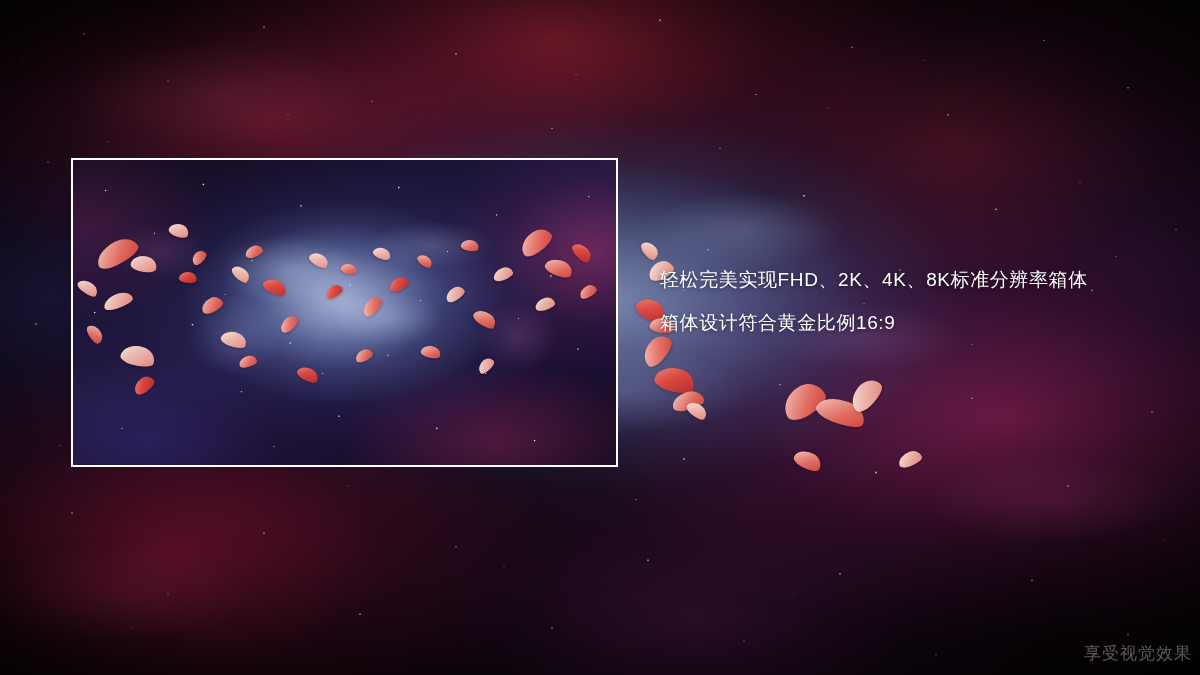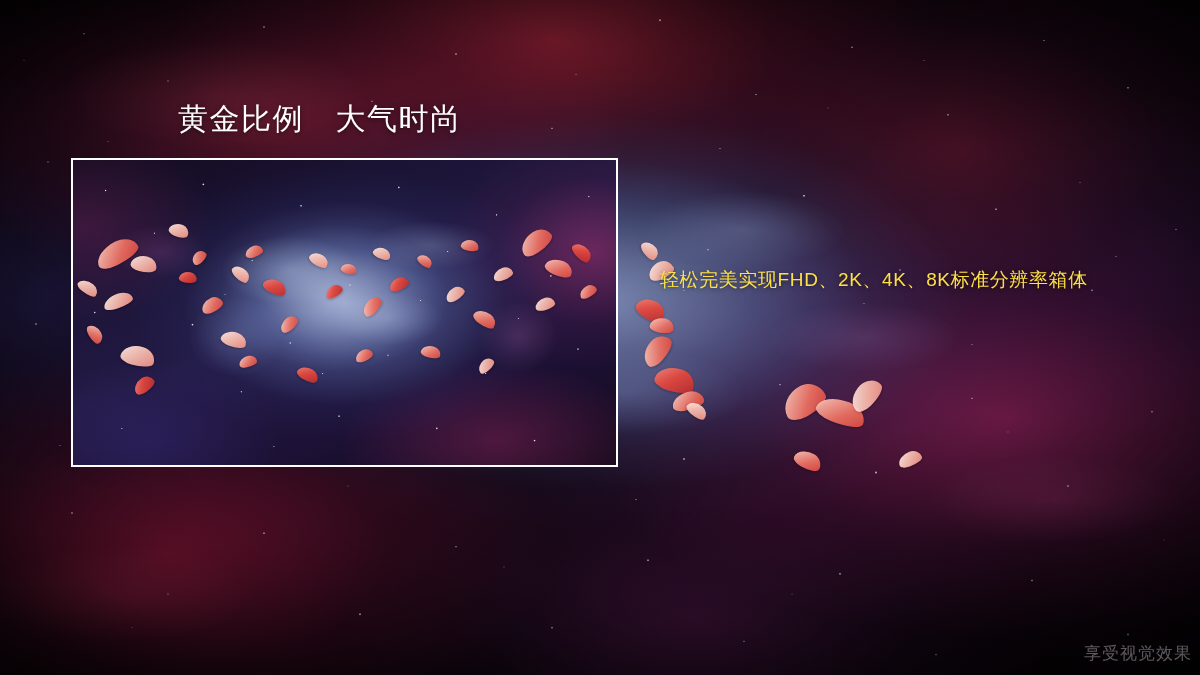--- a/index.html
+++ b/index.html
@@ -256,21 +256,21 @@
   
   .body-text {
     position: absolute;
     left: 660px;
     top: 258px;
     width: 520px;
   }
   .body-line {
     font-size: 19px;
     line-height: 43px;
-    color: #fde047;
+    color: #ffffff;
     letter-spacing: 0.6px;
     white-space: nowrap;
     text-shadow: 0 1px 4px rgba(0,0,0,0.5);
   }
 
   
   .watermark {
     position: absolute;
     right: 8px;
     bottom: 10px;
@@ -300,21 +300,20 @@
       <div class="petal" style="left: 672px; top: 392px; width: 32px; height: 18px; transform: rotate(-12deg);"></div>
       <div class="petal pale" style="left: 686px; top: 404px; width: 22px; height: 13px; transform: rotate(40deg);"></div>
       <div class="petal" style="left: 782px; top: 386px; width: 44px; height: 30px; transform: rotate(-28deg);"></div>
       <div class="petal" style="left: 816px; top: 400px; width: 50px; height: 24px; transform: rotate(22deg);"></div>
       <div class="petal pale" style="left: 848px; top: 384px; width: 36px; height: 22px; transform: rotate(-44deg);"></div>
       <div class="petal" style="left: 794px; top: 452px; width: 28px; height: 17px; transform: rotate(30deg);"></div>
       <div class="petal pale" style="left: 898px; top: 452px; width: 24px; height: 14px; transform: rotate(-20deg);"></div>
       <div class="petal pale" style="left: 640px; top: 244px; width: 20px; height: 13px; transform: rotate(55deg);"></div>
     </div>
 
-  <div class="title">黄金比例　大气时尚</div>
 
   <div class="panel">
     <div class="panel-inner"></div>
     <div class="panel-wisps"></div>
     <div class="panel-stars"></div>
     <div id="inner-petals">
         <div class="petal" style="left: 22px; top: 82px; width: 44px; height: 22px; transform: rotate(-26deg);"></div>
         <div class="petal pale" style="left: 58px; top: 96px; width: 26px; height: 16px; transform: rotate(14deg);"></div>
         <div class="petal pale" style="left: 4px; top: 122px; width: 22px; height: 12px; transform: rotate(38deg);"></div>
         <div class="petal pale" style="left: 30px; top: 134px; width: 30px; height: 14px; transform: rotate(-18deg);"></div>
@@ -349,17 +348,18 @@
         <div class="petal" style="left: 506px; top: 126px; width: 18px; height: 11px; transform: rotate(-26deg);"></div>
         <div class="petal deep" style="left: 224px; top: 208px; width: 22px; height: 13px; transform: rotate(30deg);"></div>
         <div class="petal" style="left: 282px; top: 190px; width: 18px; height: 11px; transform: rotate(-22deg);"></div>
         <div class="petal" style="left: 348px; top: 186px; width: 20px; height: 12px; transform: rotate(16deg);"></div>
         <div class="petal pale" style="left: 404px; top: 200px; width: 18px; height: 11px; transform: rotate(-40deg);"></div>
       </div>
   </div>
 
   <div class="body-text">
     <div class="body-line">轻松完美实现FHD、2K、4K、8K标准分辨率箱体</div>
+    <div class="body-line">箱体设计符合黄金比例16:9</div>
   </div>
 
   <div class="watermark">享受视觉效果</div>
 
 </div>
 
 </body></html>

